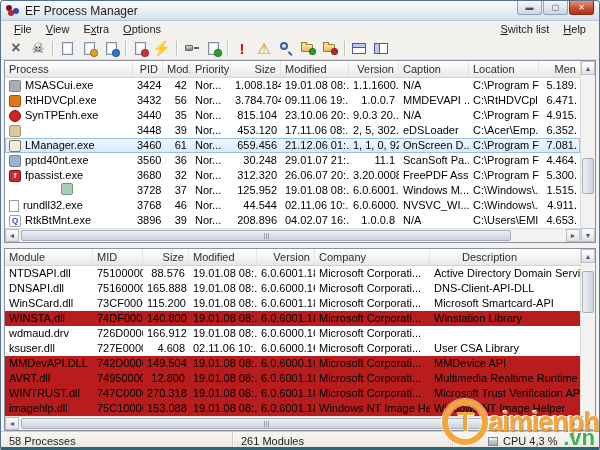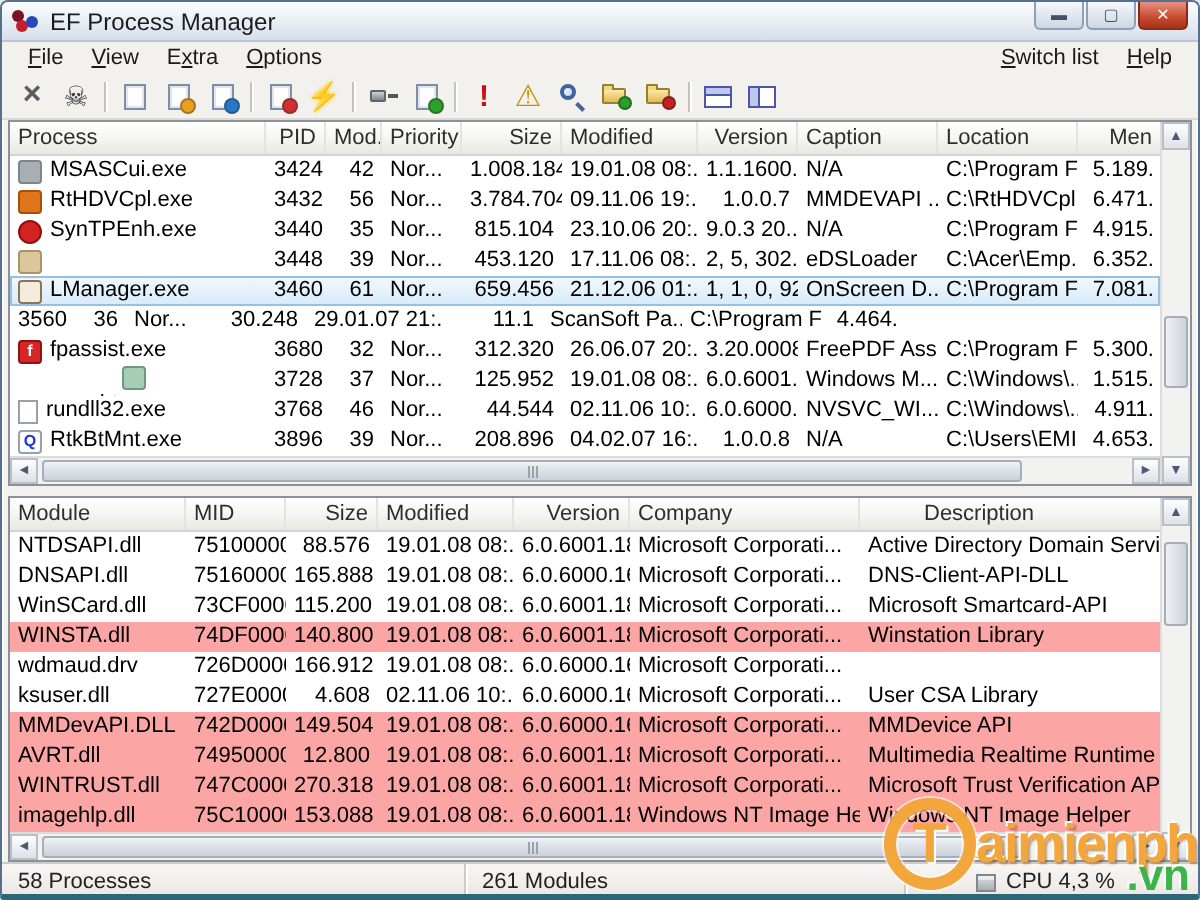--- a/index.html
+++ b/index.html
@@ -62,21 +62,21 @@
   .splitter { height:5px; flex:0 0 5px; }
   .pane2 { flex:1; }
   .pane-main { flex:1; display:flex; flex-direction:column; overflow:hidden; }
   .thead { height:17px; flex:0 0 17px; display:flex; background:linear-gradient(#ffffff,#f4f4f2 55%,#e7e7e3);
            border-bottom:1px solid #d4d4d0; overflow:hidden; }
   .hcell { padding:2px 4px 0; font-size:11px; color:#2e2e2e; border-right:1px solid #e3e3df;
            overflow:hidden; white-space:nowrap; flex:0 0 auto; }
   .tbody { flex:1; overflow:hidden; }
   .row { display:flex; height:15px; line-height:15px; font-size:11px; color:#000; overflow:hidden; }
   .row.sel { background:linear-gradient(#f2f8fd,#d7eafa); outline:1px solid #96c1e4; outline-offset:-1px; }
-  .row.hl { background:#fca5a5; }
+  .row.hl { background:#b91c1c; }
   .cell { padding:0 4px; overflow:hidden; white-space:nowrap; flex:0 0 auto; }
   .cell.first { display:flex; align-items:center; }
   .picon { width:12px; height:12px; flex:0 0 12px; margin-right:4px; border-radius:2px;
            display:flex; align-items:center; justify-content:center; font-size:8px; font-weight:bold; line-height:1; }
   
   .vscroll { width:15px; flex:0 0 15px; background:#f2f2f0; border-left:1px solid #dcdcd8; display:flex; flex-direction:column; }
   .sbtn { flex:0 0 14px; height:14px; display:flex; align-items:center; justify-content:center;
           background:linear-gradient(#fefefe,#dde1e7); border:1px solid #b9bfc8; font-size:7px; color:#4c5b74; }
   .vtrack { flex:1; position:relative; }
   .vthumb { position:absolute; left:1px; right:1px; border-radius:2px;
@@ -309,20 +309,24 @@
               <span class="cell" style="width: 28px; text-align: right;">61</span>
               <span class="cell" style="width: 40px; text-align: left;">Nor...</span>
               <span class="cell" style="width: 50px; text-align: right;">659.456</span>
               <span class="cell" style="width: 68px; text-align: left;">21.12.06 01:...</span>
               <span class="cell" style="width: 50px; text-align: right;">1, 1, 0, 920</span>
               <span class="cell" style="width: 70px; text-align: left;">OnScreen D...</span>
               <span class="cell" style="width: 70px; text-align: left;">C:\Program Fi...</span>
               <span class="cell" style="width: 42px; text-align: right;">7.081.</span>
             </div>
             <div class="row">
+              <span class="cell first" style="width: 128px; text-align: left;">
+                <span class="picon" style="background: rgb(157, 180, 200); border: 1px solid rgb(106, 130, 152); color: rgb(255, 255, 255);"></span>
+                <span style="overflow: hidden; white-space: nowrap;">pptd40nt.exe</span>
+              </span>
               <span class="cell" style="width: 30px; text-align: right;">3560</span>
               <span class="cell" style="width: 28px; text-align: right;">36</span>
               <span class="cell" style="width: 40px; text-align: left;">Nor...</span>
               <span class="cell" style="width: 50px; text-align: right;">30.248</span>
               <span class="cell" style="width: 68px; text-align: left;">29.01.07 21:...</span>
               <span class="cell" style="width: 50px; text-align: right;">11.1</span>
               <span class="cell" style="width: 70px; text-align: left;">ScanSoft Pa...</span>
               <span class="cell" style="width: 70px; text-align: left;">C:\Program Fi...</span>
               <span class="cell" style="width: 42px; text-align: right;">4.464.</span>
             </div>

